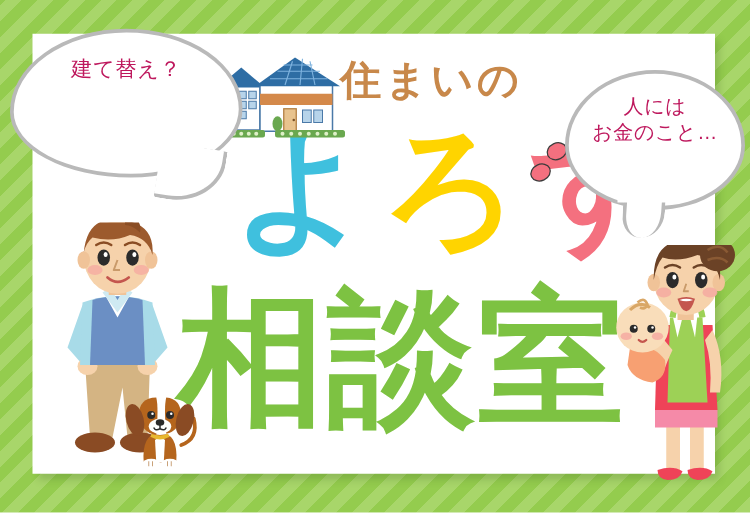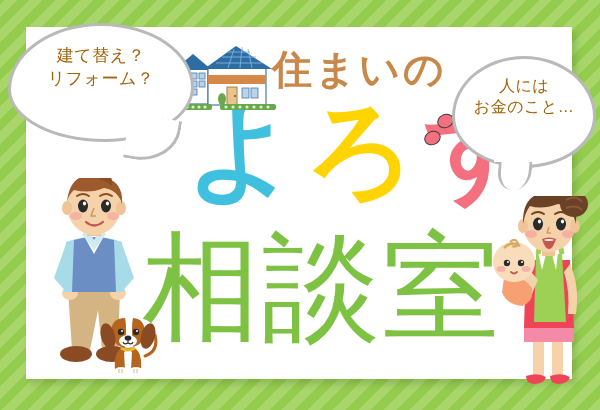--- a/index.html
+++ b/index.html
@@ -35,21 +35,21 @@
     background: #ffffff;
     box-shadow: 4px 5px 6px rgba(60, 90, 30, 0.22);
   }
 
   
   .bubble {
     position: absolute;
     background: #ffffff;
     border: 3px solid #b9b9b9;
     box-sizing: border-box;
-    color: #a16207;
+    color: #be185d;
     text-align: center;
     line-height: 1.33;
     font-size: 17px;
     letter-spacing: 0.5px;
     z-index: 14;
   }
   .bubble-left {
     left: 8px;
     top: 23px;
     width: 186px;
@@ -111,21 +111,21 @@
     height: 18px;
     background: #ffffff;
     z-index: 16;
   }
 
   
   .kicker {
     position: absolute;
     left: 272px;
     top: 42px;
-    font-size: 40px;
+    font-size: 33px;
     font-weight: bold;
     color: #c8884a;
     letter-spacing: 3px;
     z-index: 10;
     white-space: nowrap;
   }
   .yorosu {
     position: absolute;
     left: 186px;
     top: 96px;
@@ -141,21 +141,21 @@
   .c-ro { color: #ffd400; }
   .c-su { color: #f4707f; }
 
   .soudanshitsu {
     position: absolute;
     left: 142px;
     top: 228px;
     z-index: 11;
     white-space: nowrap;
     font-size: 118px;
-    font-weight: normal;
+    font-weight: bold;
     color: #7dc242;
     letter-spacing: 2px;
     line-height: 1;
     text-shadow: 1.5px 1.5px 0 rgba(255,255,255,0.85);
   }
 
   
   .dot {
     position: absolute;
     border-radius: 50%;
@@ -405,21 +405,20 @@
 
       <path d="M56 43 Q63 40 70 43 Q67 53 63 53 Q59 53 56 43 Z" fill="#c4564e"></path>
       <path d="M57.5 44 Q63 42 68.5 44 Q63 46 57.5 44 Z" fill="#ffffff"></path>
     </svg>
   </div>
 
   <div class="tail-left-cover"></div>
   <div class="tail tail-left"></div>
   <div class="bubble bubble-left">
     <span class="line">建て替え？</span>
-    <span class="line">リフォーム？</span>
   </div>
 
   <div class="tail-right-cover"></div>
   <div class="tail tail-right"></div>
   <div class="bubble bubble-right">
     <span class="line">人には</span>
     <span class="line">お金のこと…</span>
   </div>
 
 </div>

